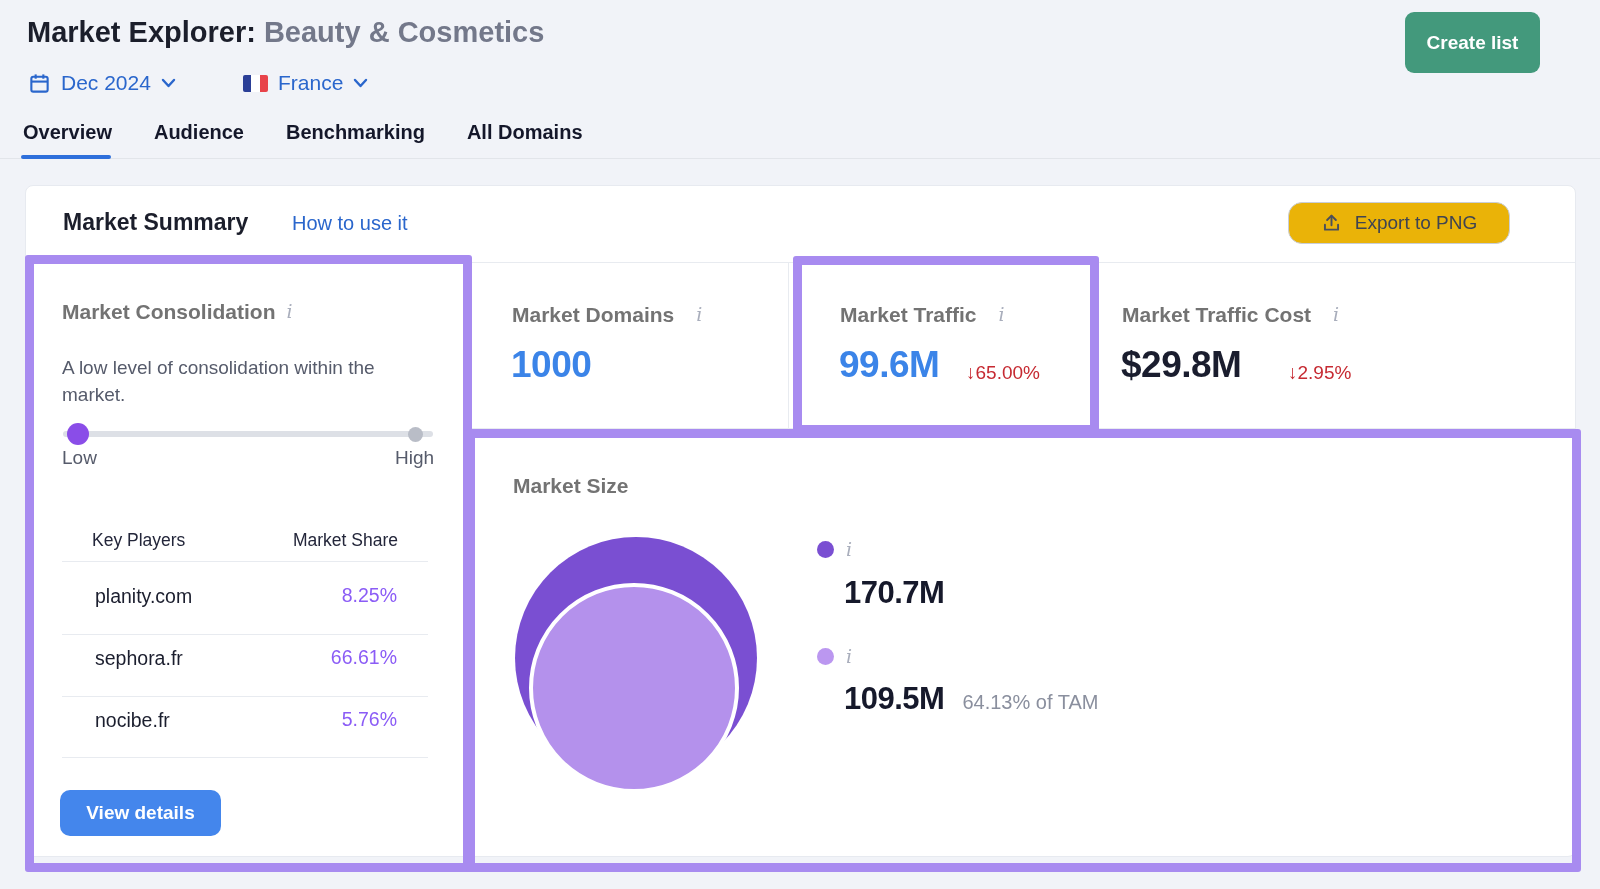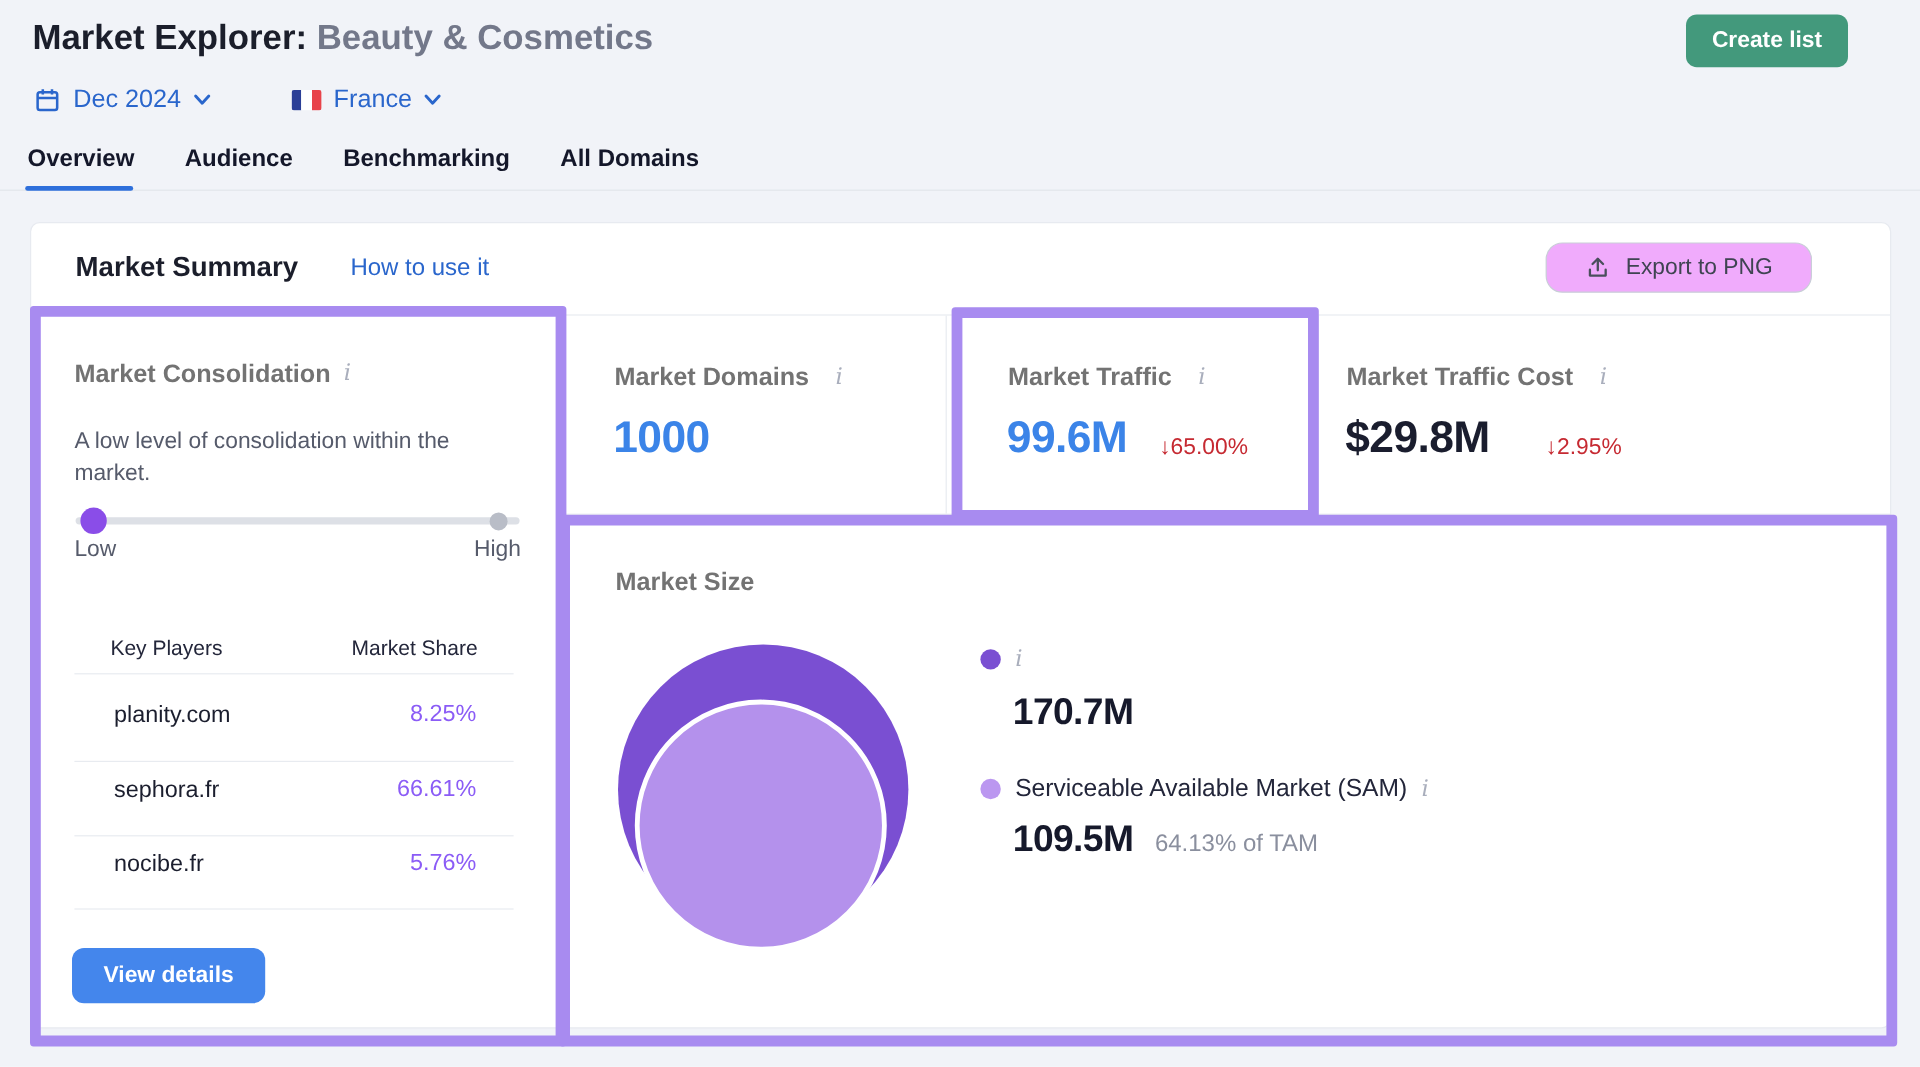--- a/index.html
+++ b/index.html
@@ -3,39 +3,39 @@
 <meta charset="utf-8">
 <style>
   * { margin:0; padding:0; box-sizing:border-box; }
   html,body { width:1600px; height:889px; overflow:hidden; }
   body { font-family:"Liberation Sans","DejaVu Sans",sans-serif; background:#F1F3F8; position:relative; }
   .abs { position:absolute; white-space:nowrap; }
 
   
   .page-title { left:27px; top:16px; font-size:29px; font-weight:700; color:#1B1E2B; }
   .page-title .market { color:#73788A; }
-  .create-list-btn { left:1405px; top:12px; width:135px; height:44px; background:#43997C; color:#fff;
+  .create-list-btn { left:1405px; top:12px; width:135px; height:61px; background:#43997C; color:#fff;
     border:none; border-radius:9px; font-size:19px; font-weight:700; cursor:pointer;
     display:flex; align-items:center; justify-content:center; font-family:inherit; }
   .selector-row { top:71px; display:flex; align-items:center; gap:10px; color:#2A66CC; font-size:21px; font-weight:500; }
   .date-selector { left:28px; } .country-selector { left:243px; }
   .flag { width:25px; height:17px; border-radius:2px; overflow:hidden; display:inline-flex; }
   .flag span { flex:1; } .flag .b{background:#2B3F97}.flag .w{background:#fff}.flag .r{background:#E8434A}
 
   
   .tabs-line { left:0; top:158px; width:1600px; height:1px; background:#E2E5EA; }
   .tabs { left:23px; top:121px; display:flex; gap:42px; font-size:20px; font-weight:600; color:#14172A; }
   .tab { cursor:pointer; }
   .tab-underline { left:21px; top:155px; width:90px; height:4px; background:#2E6FDB; border-radius:2px; }
 
   
   .card { left:25px; top:185px; width:1551px; height:672px; background:#fff; border:1px solid #E7EAF0; border-radius:8px; }
   .card-title { left:63px; top:209px; font-size:23px; font-weight:700; color:#1B1E2B; }
   .help-link { left:292px; top:212px; font-size:20px; color:#2A66CC; cursor:pointer; }
-  .export-btn { left:1288px; top:202px; width:222px; height:42px; background:#f0abfc; border:1px solid #C9CED8;
+  .export-btn { left:1288px; top:202px; width:222px; height:42px; background:#eab308; border:1px solid #C9CED8;
     border-radius:14px; display:flex; align-items:center; justify-content:center; gap:13px;
     font-size:19px; font-weight:500; color:#3F4452; cursor:pointer; font-family:inherit; }
   .divider-h { background:#E8EBF0; height:1px; }
   .divider-v { background:#E8EBF0; width:1px; }
   .hdr-divider { left:26px; top:262px; width:1549px; }
   .col-divider  { left:470px; top:263px; height:594px; }
   .col-divider2 { left:788px; top:263px; height:165px; }
   .col-divider3 { left:1098px; top:263px; height:165px; }
   .row-divider  { left:471px; top:428px; width:1104px; }
 
@@ -222,21 +222,20 @@
 <div class="abs sam-circle"></div>
 
 <div class="abs legend-row legend-tam">
   <span class="legend-dot dot-tam"></span>
   <span class="info-icon">i</span>
 </div>
 <div class="abs legend-value tam-value">170.7M</div>
 
 <div class="abs legend-row legend-sam">
   <span class="legend-dot dot-sam"></span>
-  <span class="legend-label">Serviceable Available Market (SAM)</span>
   <span class="info-icon">i</span>
 </div>
 <div class="abs legend-value-row sam-value">
   <span class="legend-value">109.5M</span>
   <span class="pct-of-tam">64.13% of TAM</span>
 </div>
 
 <div class="abs hl hl-consolidation"></div>
 <div class="abs hl hl-traffic"></div>
 <div class="abs hl hl-size"></div>

